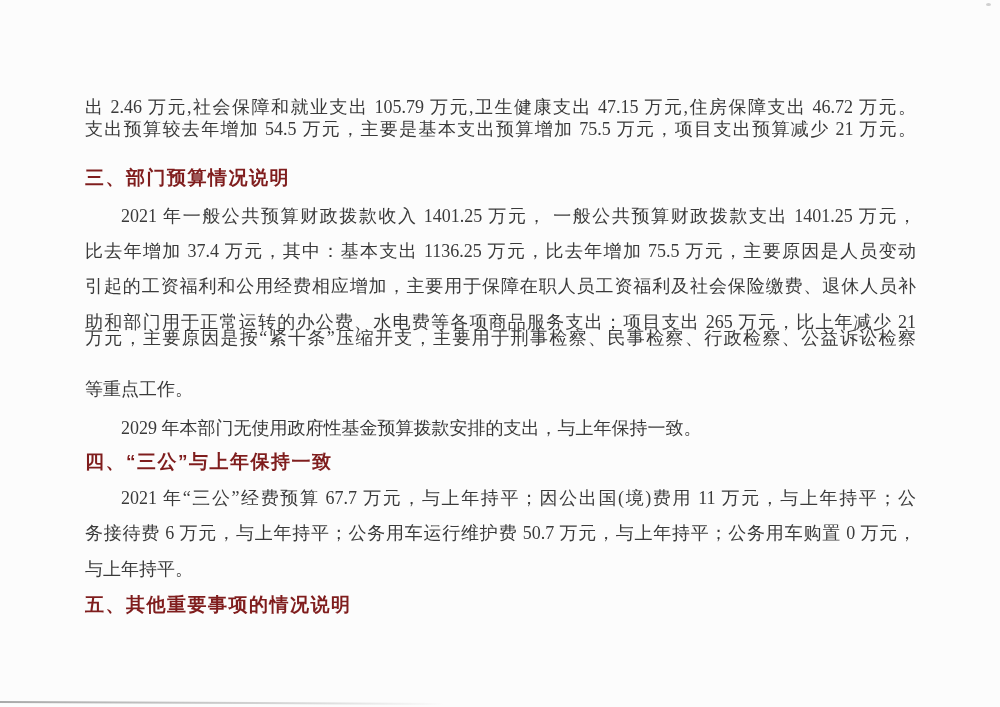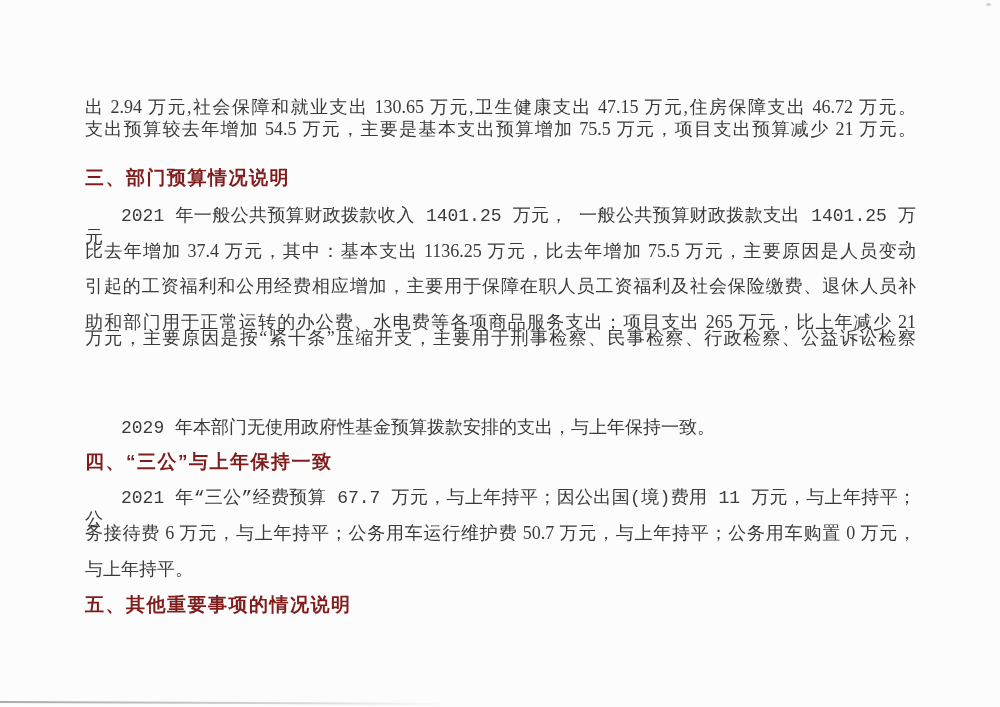--- a/index.html
+++ b/index.html
@@ -26,21 +26,20 @@
   }
   
   .line.j {
     white-space: normal;
     text-align: justify;
     text-align-last: justify;
   }
   
   .line.indent {
     text-indent: 2em;
-    font-family: Liberation Mono, monospace;
   }
   .line.heading {
     font-family: "Liberation Sans", "DejaVu Sans", sans-serif;
     font-weight: 700;
     font-size: 19px;
     color: #7f1d1d;
     letter-spacing: 1.5px;
   }
   
   .scan-edge {
@@ -61,30 +60,31 @@
     height: 3px;
     border-radius: 50%;
     background: #d0d0d0;
   }
 </style>
 </head>
 <body>
 
 <div class="page">
 
-  <div class="line j" style="top:96px">出 2.94 万元,社会保障和就业支出 130.65 万元,卫生健康支出 47.15 万元,住房保障支出 46.72 万元。</div>
+  <div class="line j" style="top:96px">出 2.46 万元,社会保障和就业支出 105.79 万元,卫生健康支出 47.15 万元,住房保障支出 46.72 万元。</div>
   <div class="line j" style="top:118px">支出预算较去年增加 54.5 万元，主要是基本支出预算增加 75.5 万元，项目支出预算减少 21 万元。</div>
 
   <div class="line heading" style="top:167px">三、部门预算情况说明</div>
 
   <div class="line j indent" style="top:205px">2021 年一般公共预算财政拨款收入 1401.25 万元， 一般公共预算财政拨款支出 1401.25 万元，</div>
   <div class="line j" style="top:240px">比去年增加 37.4 万元，其中：基本支出 1136.25 万元，比去年增加 75.5 万元，主要原因是人员变动</div>
   <div class="line j" style="top:275px">引起的工资福利和公用经费相应增加，主要用于保障在职人员工资福利及社会保险缴费、退休人员补</div>
   <div class="line j" style="top:311px">助和部门用于正常运转的办公费、水电费等各项商品服务支出；项目支出 265 万元，比上年减少 21</div>
   <div class="line j" style="top:327px">万元，主要原因是按“紧十条”压缩开支，主要用于刑事检察、民事检察、行政检察、公益诉讼检察</div>
+  <div class="line" style="top:378px">等重点工作。</div>
   <div class="line indent" style="top:417px">2029 年本部门无使用政府性基金预算拨款安排的支出，与上年保持一致。</div>
 
   <div class="line heading" style="top:451px">四、“三公”与上年保持一致</div>
 
   <div class="line j indent" style="top:487px">2021 年“三公”经费预算 67.7 万元，与上年持平；因公出国(境)费用 11 万元，与上年持平；公</div>
   <div class="line j" style="top:522px">务接待费 6 万元，与上年持平；公务用车运行维护费 50.7 万元，与上年持平；公务用车购置 0 万元，</div>
   <div class="line heading" style="top:594px">五、其他重要事项的情况说明</div>
 
   <div class="line" style="top:558px">与上年持平。</div>
 

